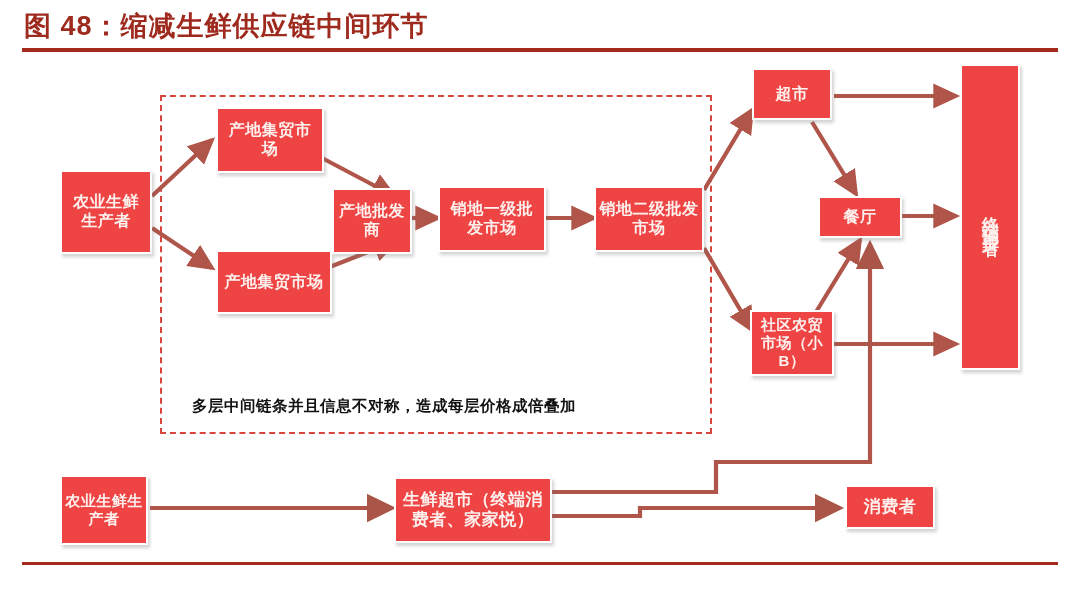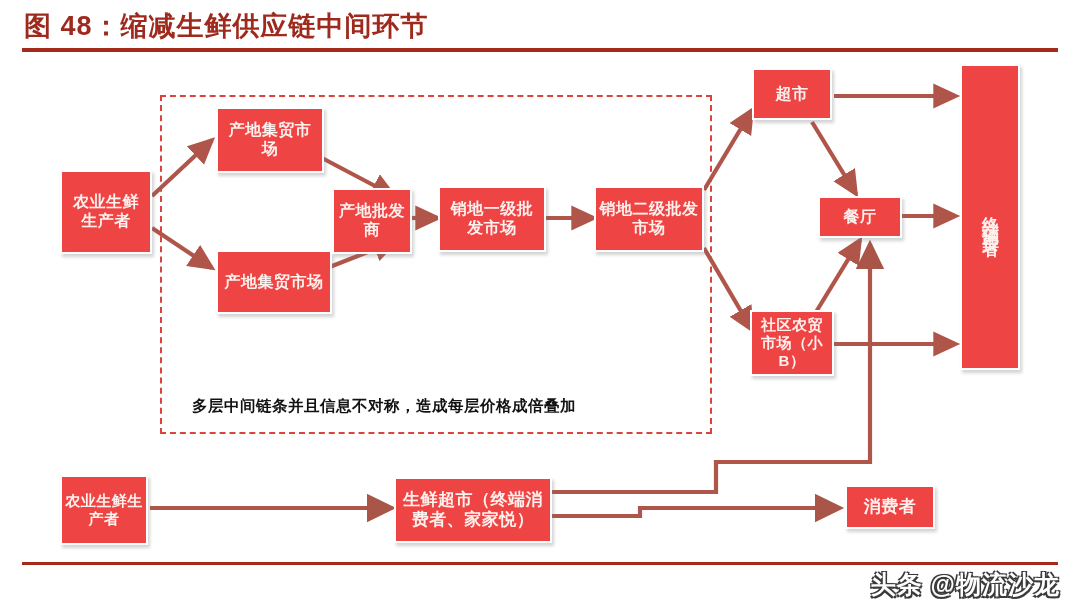--- a/index.html
+++ b/index.html
@@ -186,14 +186,13 @@
 
   <div class="node" style="left:394px;top:477px;width:158px;height:66px;font-size:17px;">
     <span>生鲜超市（终端消费者、家家悦）</span>
   </div>
 
   <div class="node" style="left:845px;top:485px;width:90px;height:44px;font-size:17px;">
     <span>消费者</span>
   </div>
 
   <div class="footer-rule"></div>
-  <div class="watermark">头条 @物流沙龙</div>
 </div>
 
 </body></html>

